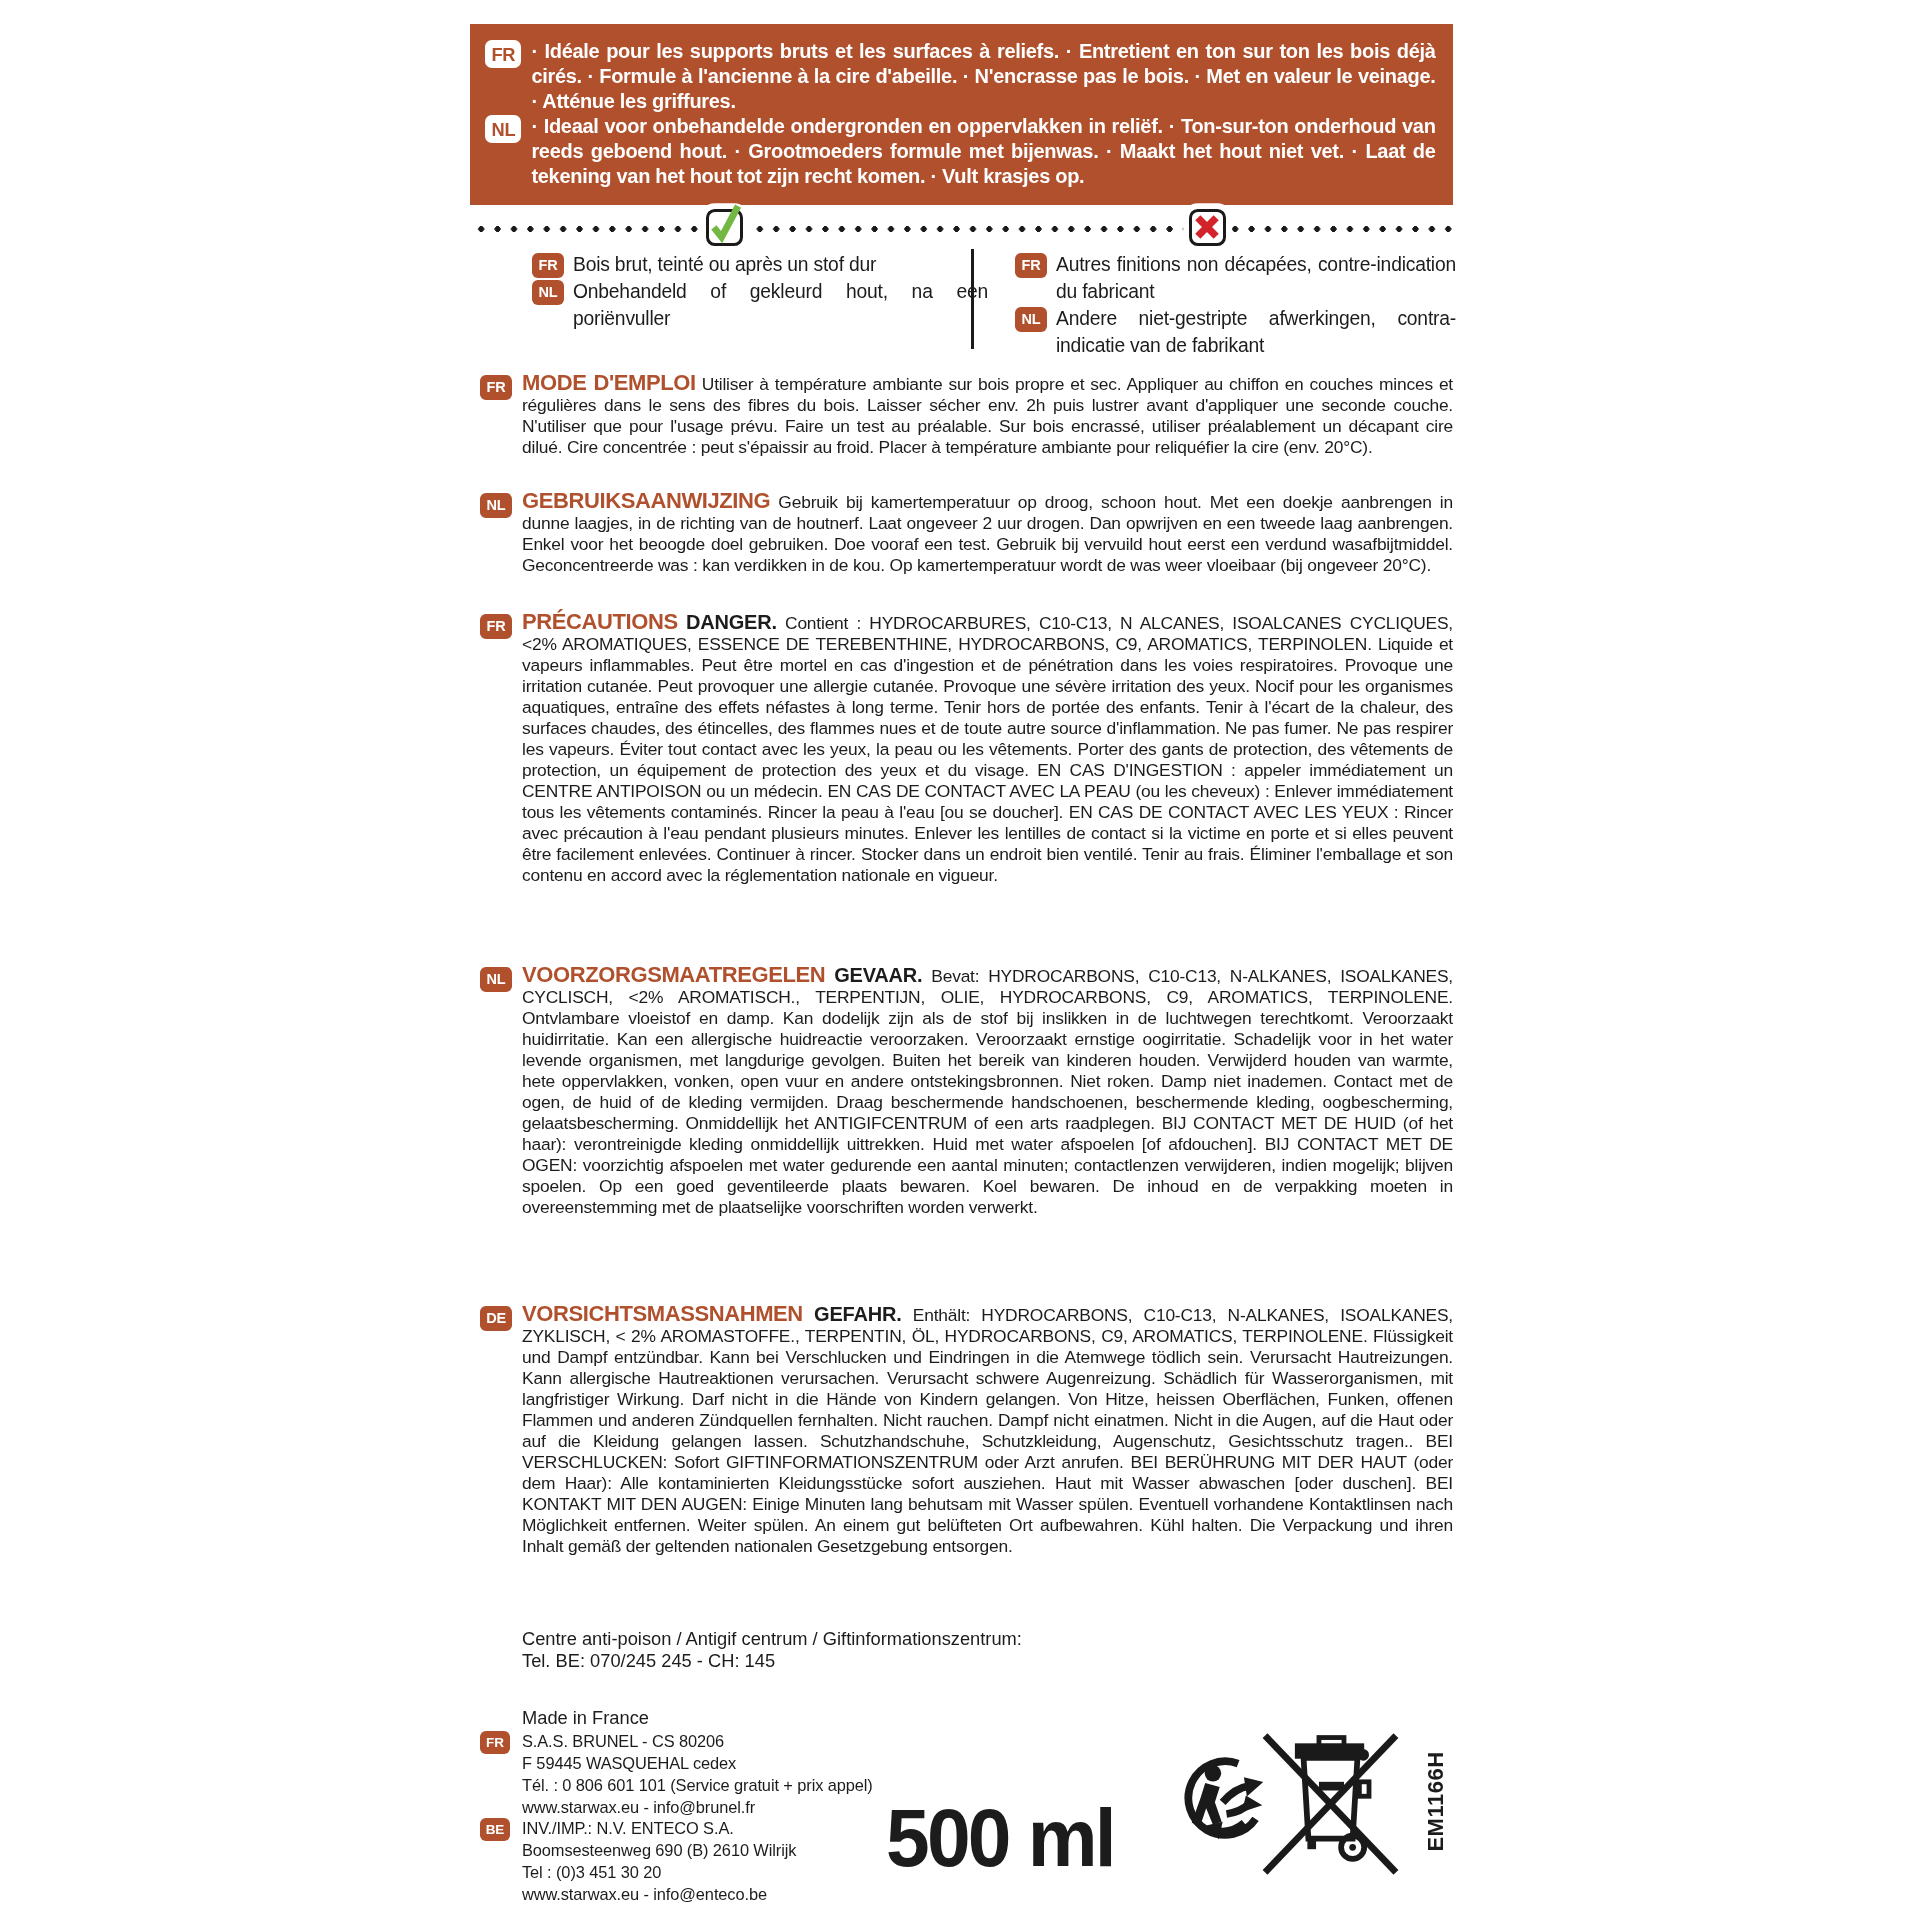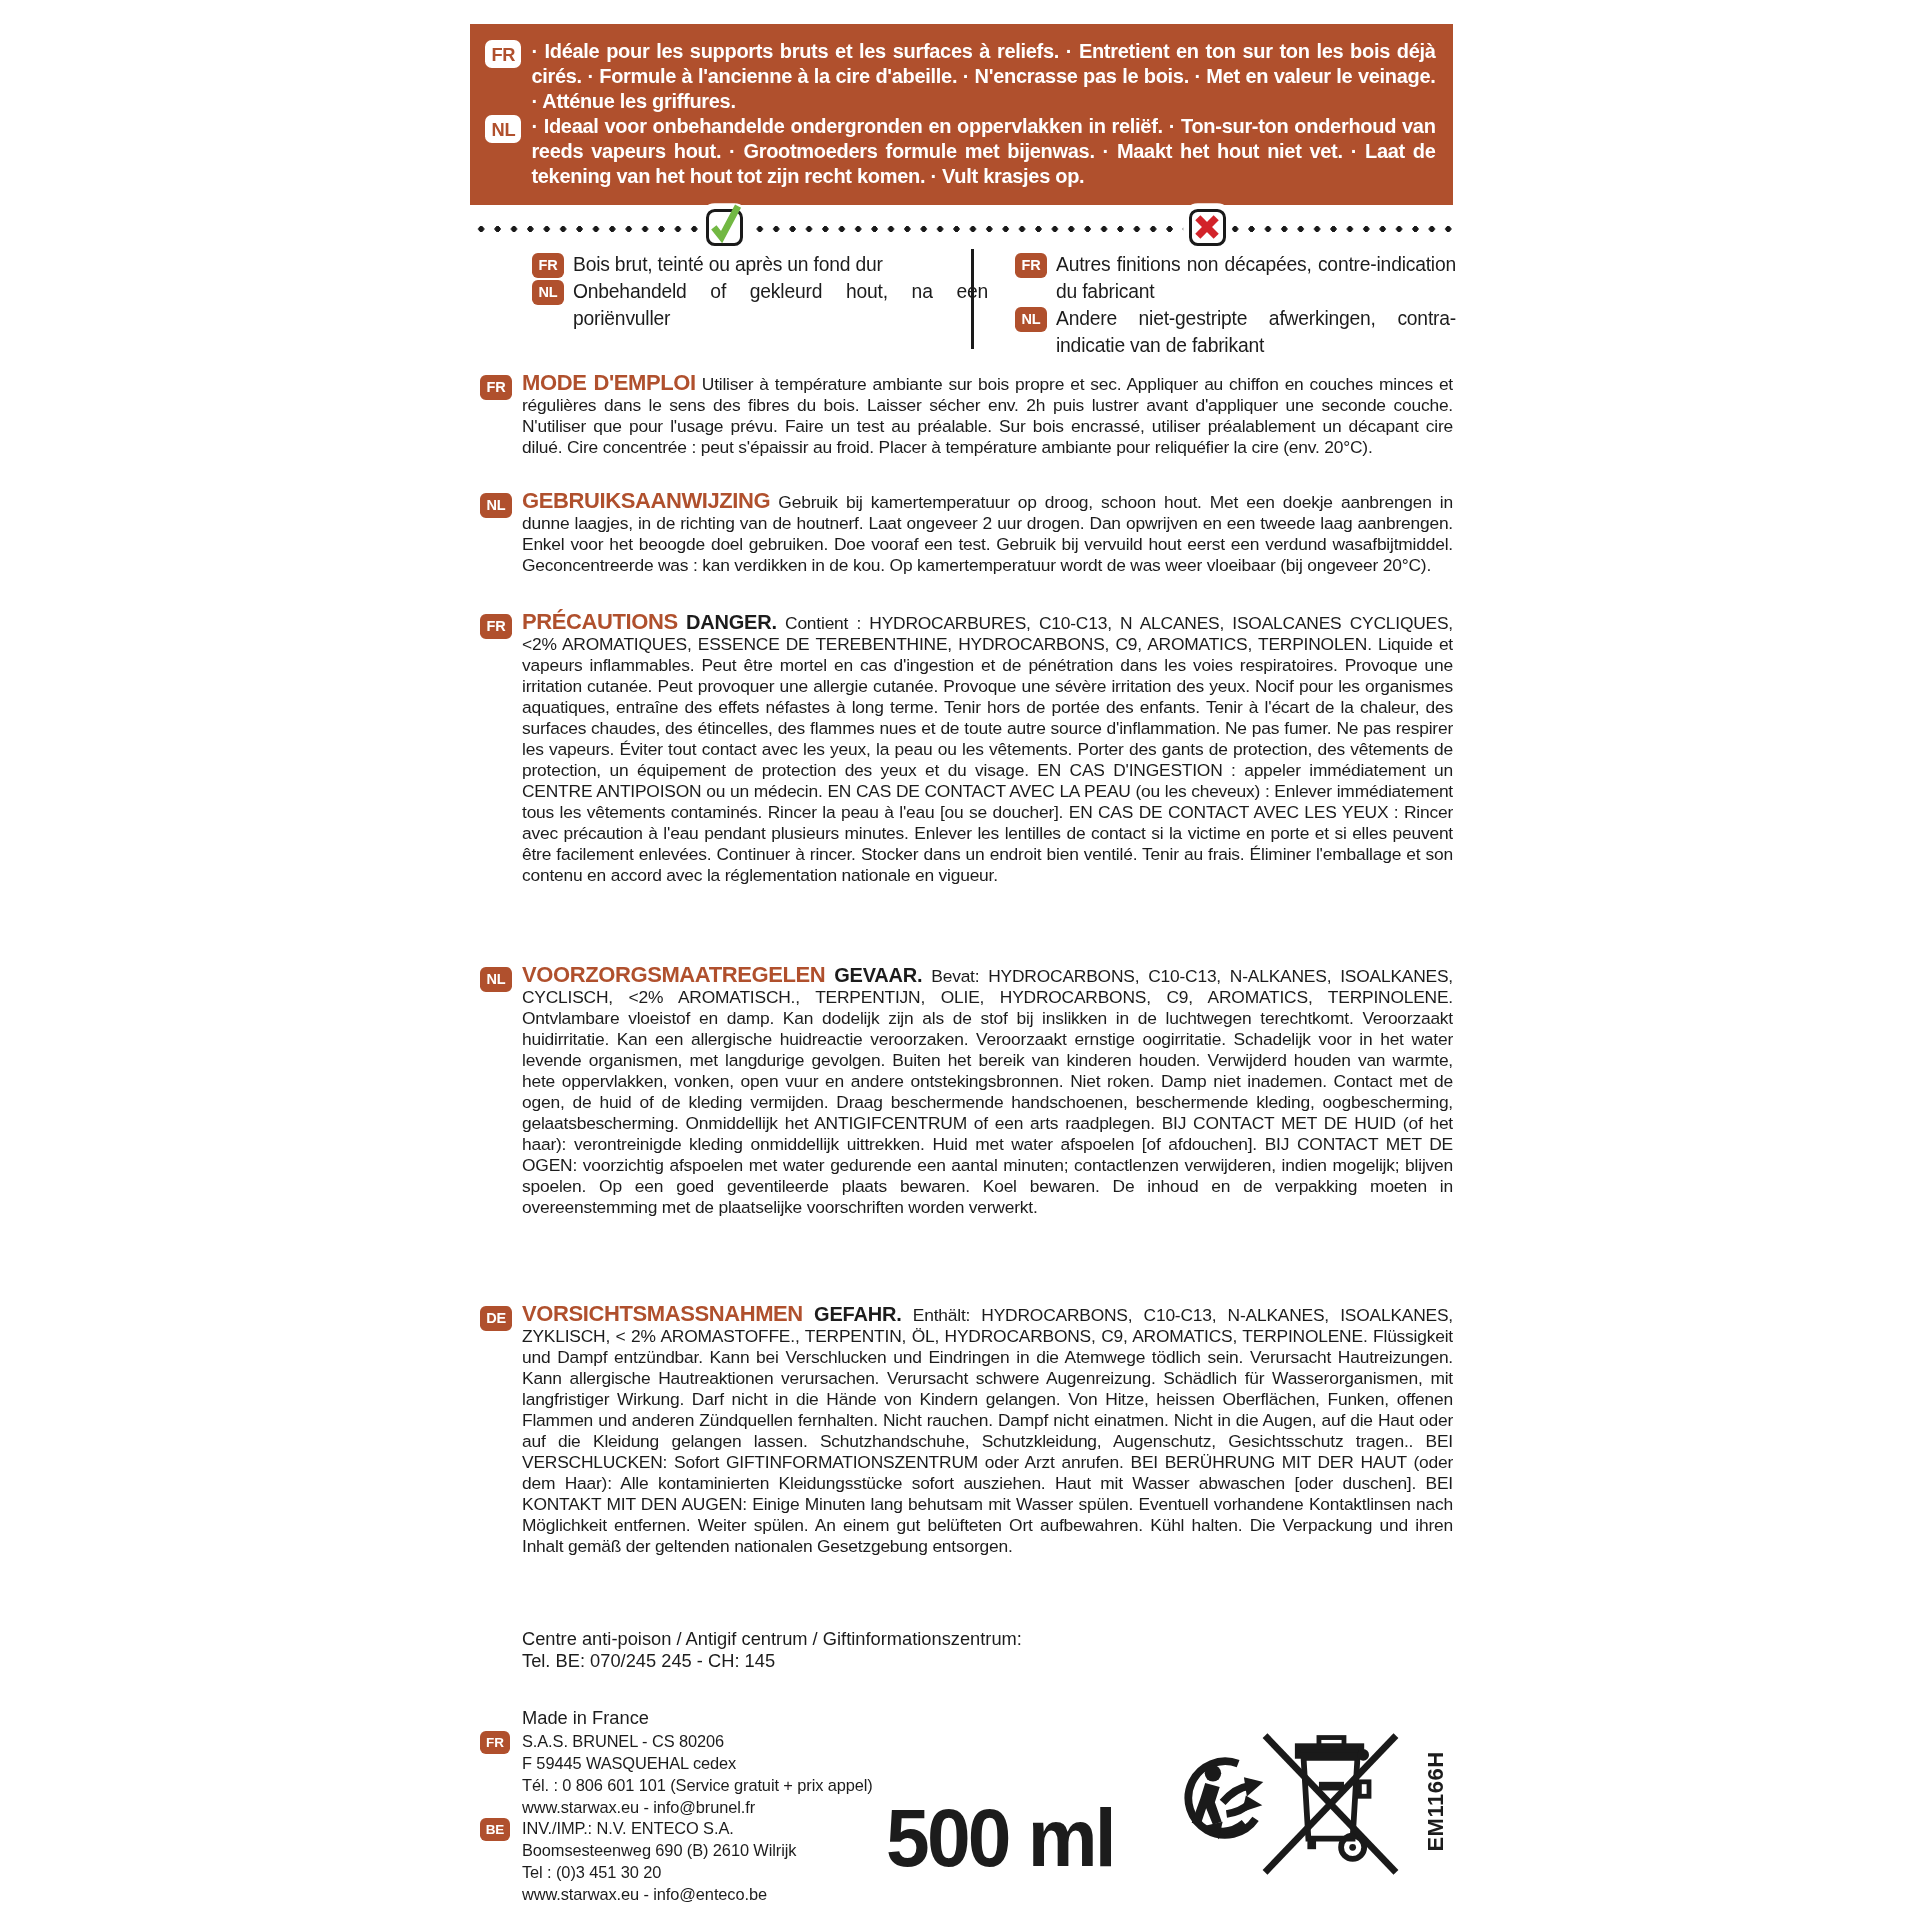--- a/index.html
+++ b/index.html
@@ -58,40 +58,40 @@
 
 <div id="canvas">
 
   <div class="topbox">
     <div class="tpara">
       <span class="tbadge">FR</span>
       <span>· Idéale pour les supports bruts et les surfaces à reliefs. · Entretient en ton sur ton les bois déjà cirés. · Formule à l'ancienne à la cire d'abeille. · N'encrasse pas le bois. · Met en valeur le veinage. · Atténue les griffures.</span>
     </div>
     <div class="tpara">
       <span class="tbadge">NL</span>
-      <span>· Ideaal voor onbehandelde ondergronden en oppervlakken in reliëf. · Ton-sur-ton onderhoud van reeds vapeurs hout. · Grootmoeders formule met bijenwas. · Maakt het hout niet vet. · Laat de tekening van het hout tot zijn recht komen. · Vult krasjes op.</span>
+      <span>· Ideaal voor onbehandelde ondergronden en oppervlakken in reliëf. · Ton-sur-ton onderhoud van reeds geboend hout. · Grootmoeders formule met bijenwas. · Maakt het hout niet vet. · Laat de tekening van het hout tot zijn recht komen. · Vult krasjes op.</span>
     </div>
   </div>
 
   <div class="dotline"></div>
   <div class="markbox" style="left:706px;top:209px;">
     <svg width="30" height="30" viewBox="0 0 31 31">
       <polyline points="5,16 13,26 30,-6" fill="none" stroke="#72b843" stroke-width="7"></polyline>
     </svg>
   </div>
   <div class="markbox" style="left:1189px;top:209px;">
     <svg width="30" height="30" viewBox="0 0 31 31">
       <line x1="6" y1="6" x2="25" y2="25" stroke="#d2232a" stroke-width="7.5"></line>
       <line x1="25" y1="6" x2="6" y2="25" stroke="#d2232a" stroke-width="7.5"></line>
     </svg>
   </div>
 
   <div class="suit-item" style="left:532px;top:251px;width:415px;">
     <span class="sbadge">FR</span>
-    <span>Bois brut, teinté ou après un fond dur</span>
+    <span>Bois brut, teinté ou après un stof dur</span>
   </div>
   <div class="suit-item" style="left:532px;top:278px;width:415px;">
     <span class="sbadge">NL</span>
     <span>Onbehandeld of gekleurd hout, na een poriënvuller</span>
   </div>
 
   <div class="coldivider"></div>
 
   <div class="suit-item" style="left:1015px;top:251px;width:400px;">
     <span class="sbadge">FR</span>

